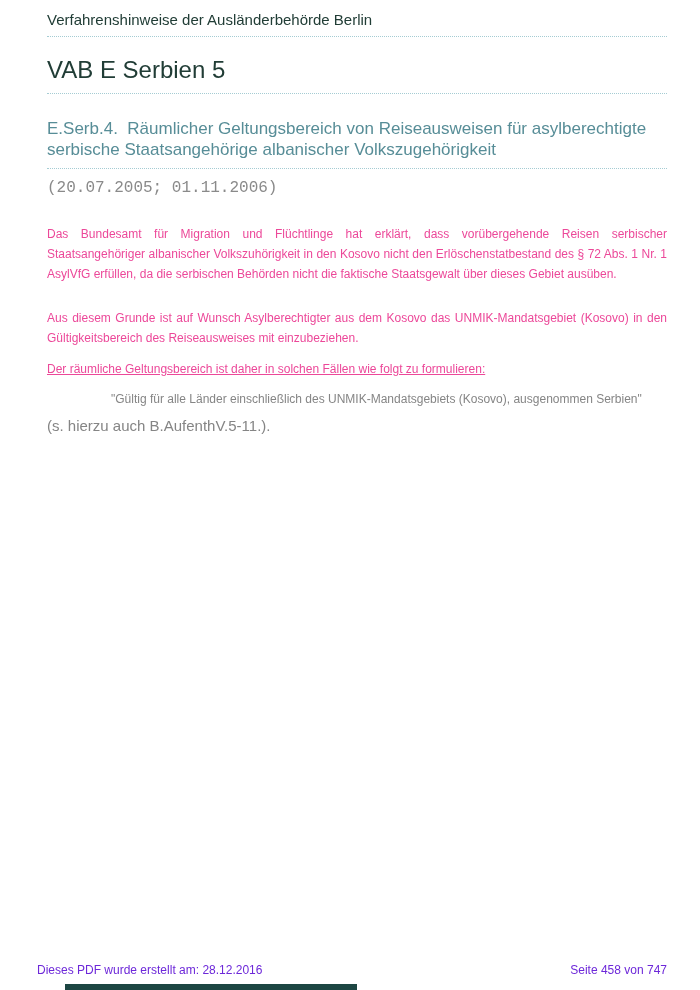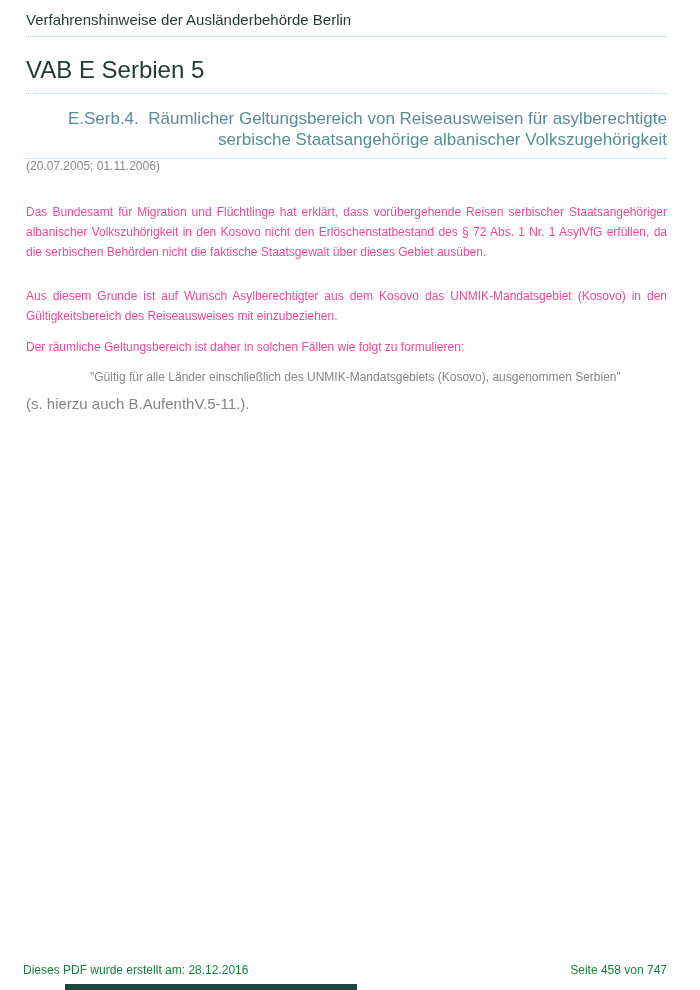--- a/index.html
+++ b/index.html
@@ -9,87 +9,87 @@
     height: 990px;
     position: relative;
     font-family: "Liberation Sans", sans-serif;
     overflow: hidden;
   }
   .page {
     position: relative;
     width: 700px;
     height: 990px;
     background: #ffffff;
-    padding: 10px 33px 0 26px;
+    padding: 10px 33px 0 47px;
   }
   .doc-header {
     font-size: 15px;
     line-height: 19px;
     color: #213d36;
     padding-bottom: 7px;
     border-bottom: 1px dotted #a5ccd3;
   }
   .page-title {
     margin-top: 19px;
     font-size: 24px;
     line-height: 28px;
     font-weight: 400;
     color: #213d36;
     padding-bottom: 9px;
     border-bottom: 1px dotted #a5ccd3;
   }
   .section-heading {
-    margin-top: 14px;
+    margin-top: 24px;
     font-size: 17px;
     line-height: 21px;
     font-weight: 400;
     color: #578d97;
     padding-bottom: 8px;
     border-bottom: 1px dotted #a5ccd3;
     white-space: pre-wrap;
-    text-align: right;
   }
   .date-line {
-    margin-top: 0;
-    font-size: 12px;
+    margin-top: 12px;
+    font-size: 16px;
     line-height: 14px;
     color: #8a8a8a;
+    font-family: Liberation Mono, monospace;
   }
   .body-text {
     font-size: 12px;
     line-height: 20px;
     color: #ec4899;
   }
   .para-justified { text-align: justify; }
   .p1 { margin-top: 29px; }
   .p2 { margin-top: 24px; }
-  .p3 { margin-top: 11px; }
+  .p3 { margin-top: 11px; text-decoration: underline; }
   .quote {
     margin-top: 13px;
     padding-left: 64px;
     font-size: 12px;
     line-height: 14px;
     color: #858585;
   }
   .reference {
     margin-top: 13px;
     font-size: 15px;
     line-height: 14px;
     color: #858585;
   }
   .footer {
     position: absolute;
-    left: 23px;
+    left: 37px;
     right: 33px;
     bottom: 13px;
     display: flex;
     justify-content: space-between;
     font-size: 12px;
     line-height: 14px;
-    color: #15803d;
+    color: #6d28d9;
   }
   .next-page-edge {
     position: absolute;
     left: 65px;
     bottom: 0;
     width: 292px;
     height: 6px;
     background: #1d4643;
   }
 </style>

